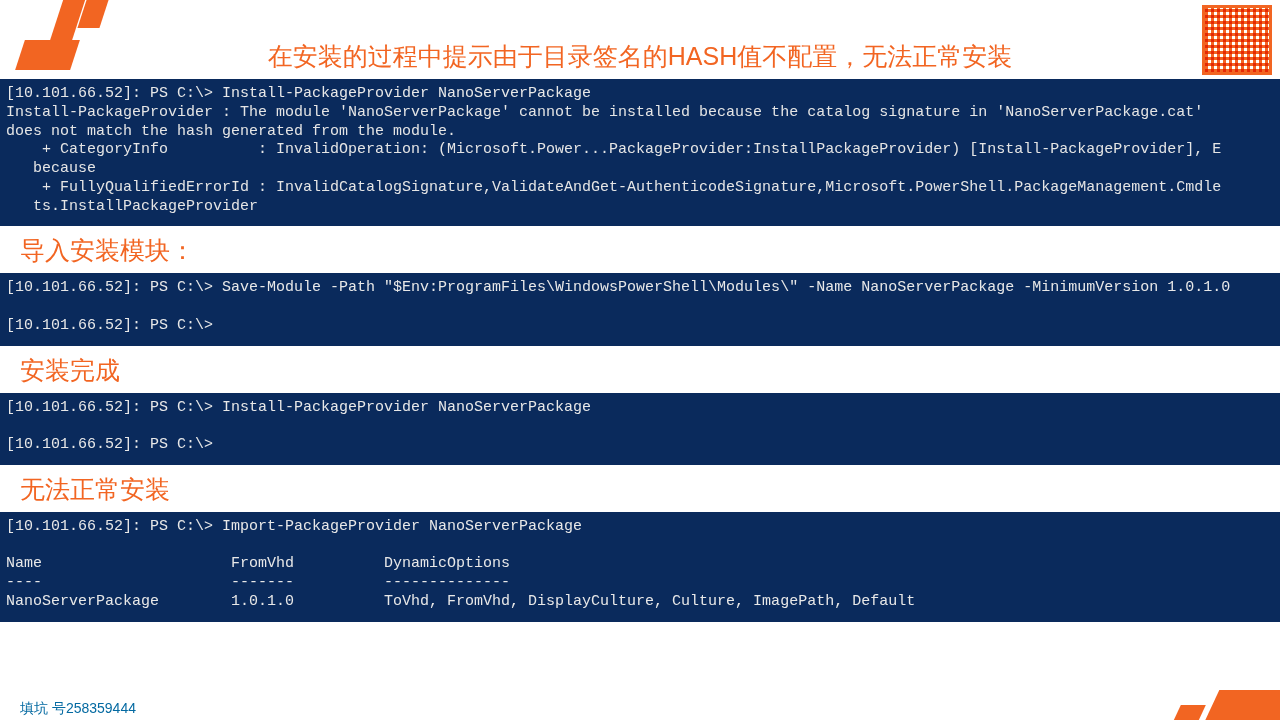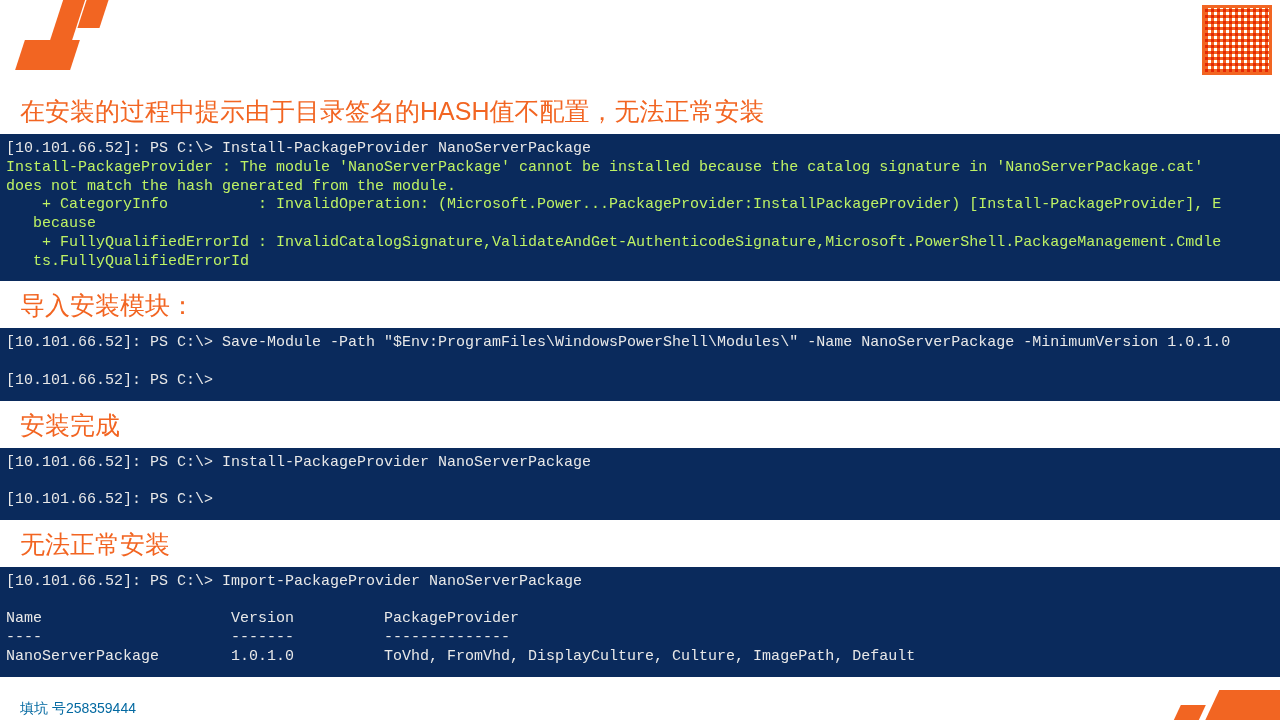--- a/index.html
+++ b/index.html
@@ -56,33 +56,33 @@
       repeating-linear-gradient(90deg, #f26522 0 3px, transparent 3px 6px);
     background-blend-mode: multiply;
     border: 3px solid #f26522;
   }
   .heading {
     color: #f26522;
     font-size: 25px;
     font-weight: 400;
     padding: 8px 20px 6px 20px;
   }
-  .heading.first { padding-top: 95px; }
+  .heading.first { padding-top: 40px; text-align: center; }
   .term {
     background: #0a2a5c;
     color: #e8e8e8;
     font-family: "Consolas", "Courier New", monospace;
     font-size: 15px;
     line-height: 1.25;
     padding: 6px 6px 10px 6px;
     white-space: pre;
     overflow: hidden;
   }
   .term.big { min-height: 140px; }
-  .red { color: #bef264; }
+  .red { color: #e5e5e5; }
   .footer-text {
     position: absolute;
     bottom: 2px;
     left: 20px;
     color: #0369a1;
     font-size: 14px;
   }
   .footer-deco {
     position: absolute;
     right: -20px;
@@ -120,39 +120,39 @@
 <div class="qr"></div>
 
 <div class="heading first">在安装的过程中提示由于目录签名的HASH值不配置，无法正常安装</div>
 
 <div class="term big"><span>[10.101.66.52]: PS C:\&gt; Install-PackageProvider NanoServerPackage</span>
 <span class="red">Install-PackageProvider : The module 'NanoServerPackage' cannot be installed because the catalog signature in 'NanoServerPackage.cat'</span>
 <span class="red">does not match the hash generated from the module.</span>
 <span class="red">    + CategoryInfo          : InvalidOperation: (Microsoft.Power...PackageProvider:InstallPackageProvider) [Install-PackageProvider], E</span>
 <span class="red">   because</span>
 <span class="red">    + FullyQualifiedErrorId : InvalidCatalogSignature,ValidateAndGet-AuthenticodeSignature,Microsoft.PowerShell.PackageManagement.Cmdle</span>
-<span class="red">   ts.FullyQualifiedErrorId</span></div>
+<span class="red">   ts.InstallPackageProvider</span></div>
 
 <div class="heading">导入安装模块：</div>
 
 <div class="term"><span>[10.101.66.52]: PS C:\&gt; Save-Module -Path "$Env:ProgramFiles\WindowsPowerShell\Modules\" -Name NanoServerPackage -MinimumVersion 1.0.1.0</span>
 <span></span>
 <span>[10.101.66.52]: PS C:\&gt;</span></div>
 
 <div class="heading">安装完成</div>
 
 <div class="term"><span>[10.101.66.52]: PS C:\&gt; Install-PackageProvider NanoServerPackage</span>
 <span></span>
 <span>[10.101.66.52]: PS C:\&gt;</span></div>
 
 <div class="heading">无法正常安装</div>
 
 <div class="term"><span>[10.101.66.52]: PS C:\&gt; Import-PackageProvider NanoServerPackage</span>
 <span></span>
-<span>Name                     Version          PackageProvider</span>
+<span>Name                     FromVhd          DynamicOptions</span>
 <span>----                     -------          --------------</span>
 <span>NanoServerPackage        1.0.1.0          ToVhd, FromVhd, DisplayCulture, Culture, ImagePath, Default</span></div>
 
 <div class="footer-text">填坑 号258359444</div>
 <div class="footer-deco">
   <div class="d1"></div>
     <div class="d2"></div>
 </div>
 
 </body></html>

